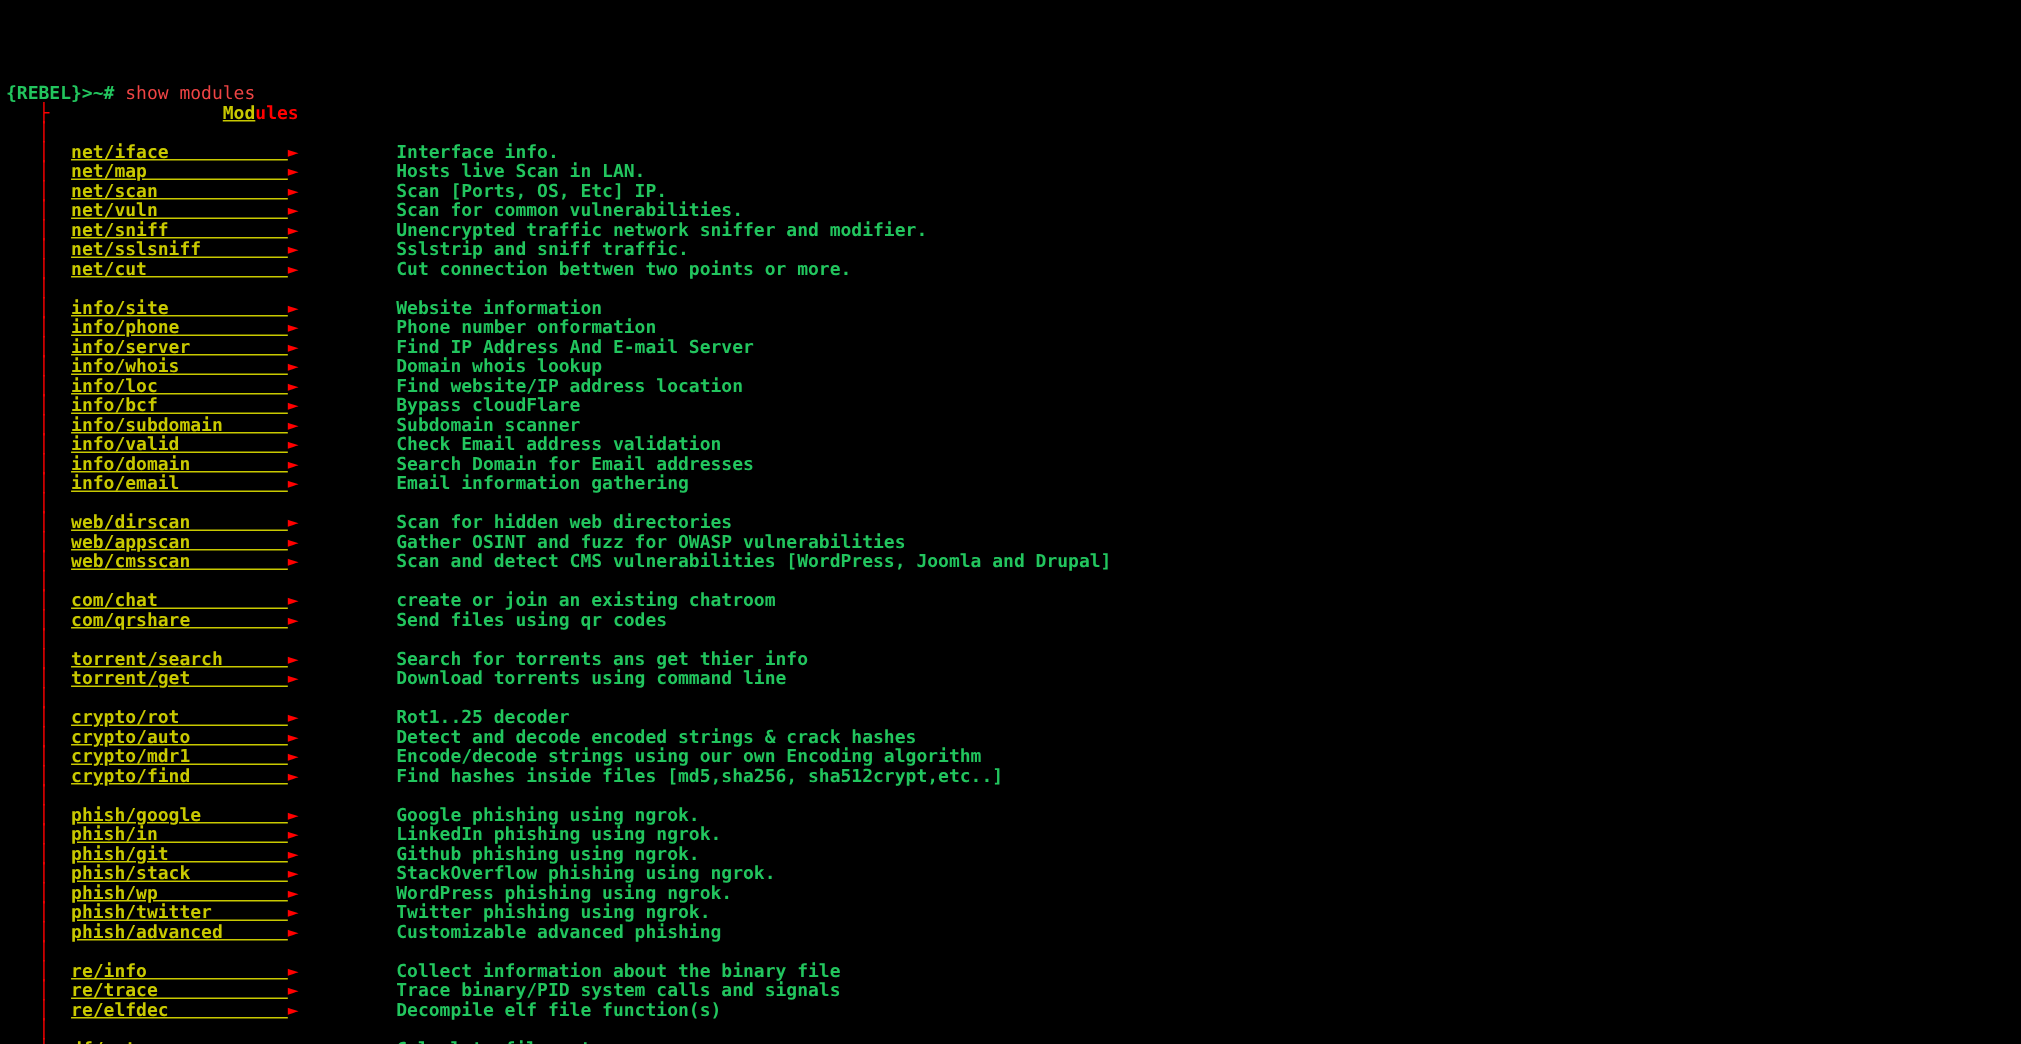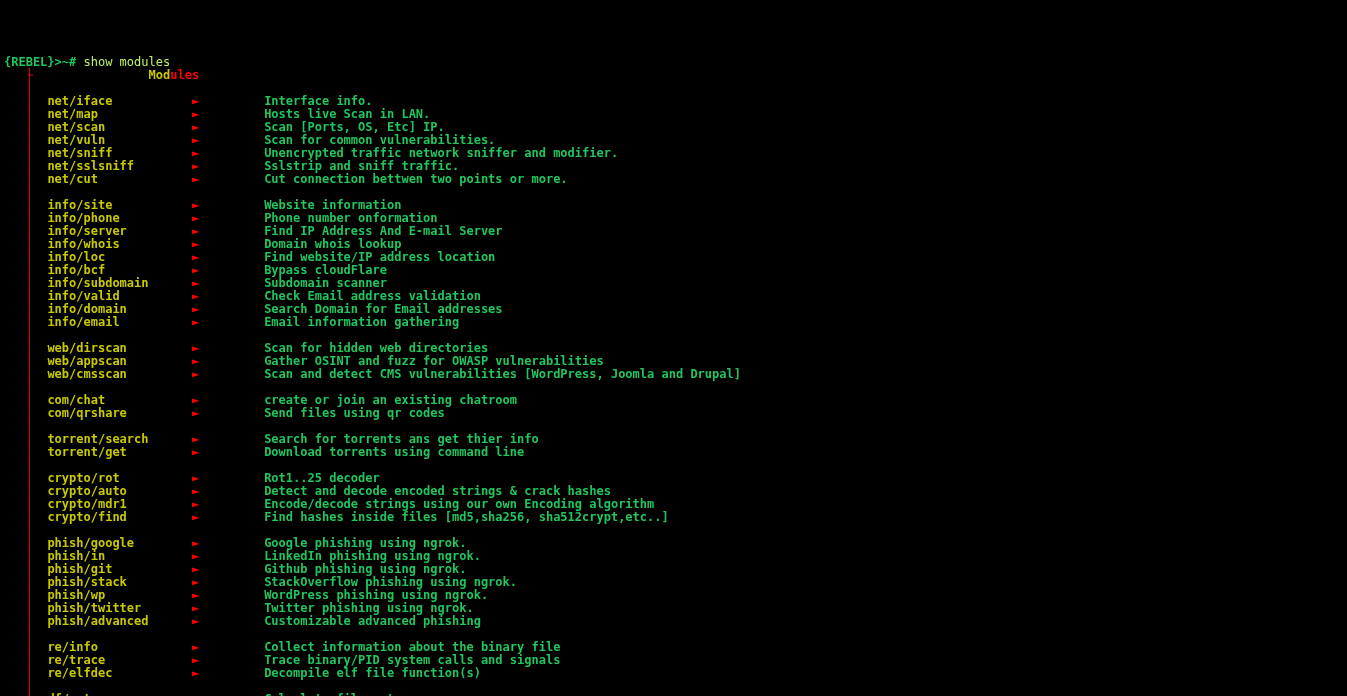--- a/index.html
+++ b/index.html
@@ -7,22 +7,22 @@
     color: #cccccc;
     font-family: "DejaVu Sans Mono", Menlo, Consolas, monospace;
     font-size: 12px;
     line-height: 13px;
     margin: 0;
     padding: 4px 4px 8px 4px;
     white-space: pre;
   }
   .bold   { font-weight: bold; }
   .white  { color: #22c55e; }
-  .green  { color: #bef264; }
-  .yellow { color: #c9c900; }
+  .green  { color: #ef4444; }
+  .yellow { color: #c9c900; text-decoration: underline; }
   .red    { color: #ff0000; }
   .line   { display: block; }
 </style>
 </head>
 <body>
 
 
 
 <div id="out"><span class="line"><span class="bold white">{REBEL}&gt;~# </span><span class="green">show modules</span></span><span class="line"><span>   </span><span class="bold red">├</span><span>                </span><span class="bold yellow">Mod</span><span class="bold red">ules</span></span><span class="line"><span>   </span><span class="bold red">│</span></span><span class="line"><span>   </span><span class="bold red">│</span><span>  </span><span class="bold yellow">net/iface           </span><span class="bold red">►</span><span>         </span><span class="bold white">Interface info.</span></span><span class="line"><span>   </span><span class="bold red">│</span><span>  </span><span class="bold yellow">net/map             </span><span class="bold red">►</span><span>         </span><span class="bold white">Hosts live Scan in LAN.</span></span><span class="line"><span>   </span><span class="bold red">│</span><span>  </span><span class="bold yellow">net/scan            </span><span class="bold red">►</span><span>         </span><span class="bold white">Scan [Ports, OS, Etc] IP.</span></span><span class="line"><span>   </span><span class="bold red">│</span><span>  </span><span class="bold yellow">net/vuln            </span><span class="bold red">►</span><span>         </span><span class="bold white">Scan for common vulnerabilities.</span></span><span class="line"><span>   </span><span class="bold red">│</span><span>  </span><span class="bold yellow">net/sniff           </span><span class="bold red">►</span><span>         </span><span class="bold white">Unencrypted traffic network sniffer and modifier.</span></span><span class="line"><span>   </span><span class="bold red">│</span><span>  </span><span class="bold yellow">net/sslsniff        </span><span class="bold red">►</span><span>         </span><span class="bold white">Sslstrip and sniff traffic.</span></span><span class="line"><span>   </span><span class="bold red">│</span><span>  </span><span class="bold yellow">net/cut             </span><span class="bold red">►</span><span>         </span><span class="bold white">Cut connection bettwen two points or more.</span></span><span class="line"><span>   </span><span class="bold red">│</span></span><span class="line"><span>   </span><span class="bold red">│</span><span>  </span><span class="bold yellow">info/site           </span><span class="bold red">►</span><span>         </span><span class="bold white">Website information</span></span><span class="line"><span>   </span><span class="bold red">│</span><span>  </span><span class="bold yellow">info/phone          </span><span class="bold red">►</span><span>         </span><span class="bold white">Phone number onformation</span></span><span class="line"><span>   </span><span class="bold red">│</span><span>  </span><span class="bold yellow">info/server         </span><span class="bold red">►</span><span>         </span><span class="bold white">Find IP Address And E-mail Server</span></span><span class="line"><span>   </span><span class="bold red">│</span><span>  </span><span class="bold yellow">info/whois          </span><span class="bold red">►</span><span>         </span><span class="bold white">Domain whois lookup</span></span><span class="line"><span>   </span><span class="bold red">│</span><span>  </span><span class="bold yellow">info/loc            </span><span class="bold red">►</span><span>         </span><span class="bold white">Find website/IP address location</span></span><span class="line"><span>   </span><span class="bold red">│</span><span>  </span><span class="bold yellow">info/bcf            </span><span class="bold red">►</span><span>         </span><span class="bold white">Bypass cloudFlare</span></span><span class="line"><span>   </span><span class="bold red">│</span><span>  </span><span class="bold yellow">info/subdomain      </span><span class="bold red">►</span><span>         </span><span class="bold white">Subdomain scanner</span></span><span class="line"><span>   </span><span class="bold red">│</span><span>  </span><span class="bold yellow">info/valid          </span><span class="bold red">►</span><span>         </span><span class="bold white">Check Email address validation</span></span><span class="line"><span>   </span><span class="bold red">│</span><span>  </span><span class="bold yellow">info/domain         </span><span class="bold red">►</span><span>         </span><span class="bold white">Search Domain for Email addresses</span></span><span class="line"><span>   </span><span class="bold red">│</span><span>  </span><span class="bold yellow">info/email          </span><span class="bold red">►</span><span>         </span><span class="bold white">Email information gathering</span></span><span class="line"><span>   </span><span class="bold red">│</span></span><span class="line"><span>   </span><span class="bold red">│</span><span>  </span><span class="bold yellow">web/dirscan         </span><span class="bold red">►</span><span>         </span><span class="bold white">Scan for hidden web directories</span></span><span class="line"><span>   </span><span class="bold red">│</span><span>  </span><span class="bold yellow">web/appscan         </span><span class="bold red">►</span><span>         </span><span class="bold white">Gather OSINT and fuzz for OWASP vulnerabilities</span></span><span class="line"><span>   </span><span class="bold red">│</span><span>  </span><span class="bold yellow">web/cmsscan         </span><span class="bold red">►</span><span>         </span><span class="bold white">Scan and detect CMS vulnerabilities [WordPress, Joomla and Drupal]</span></span><span class="line"><span>   </span><span class="bold red">│</span></span><span class="line"><span>   </span><span class="bold red">│</span><span>  </span><span class="bold yellow">com/chat            </span><span class="bold red">►</span><span>         </span><span class="bold white">create or join an existing chatroom</span></span><span class="line"><span>   </span><span class="bold red">│</span><span>  </span><span class="bold yellow">com/qrshare         </span><span class="bold red">►</span><span>         </span><span class="bold white">Send files using qr codes</span></span><span class="line"><span>   </span><span class="bold red">│</span></span><span class="line"><span>   </span><span class="bold red">│</span><span>  </span><span class="bold yellow">torrent/search      </span><span class="bold red">►</span><span>         </span><span class="bold white">Search for torrents ans get thier info</span></span><span class="line"><span>   </span><span class="bold red">│</span><span>  </span><span class="bold yellow">torrent/get         </span><span class="bold red">►</span><span>         </span><span class="bold white">Download torrents using command line</span></span><span class="line"><span>   </span><span class="bold red">│</span></span><span class="line"><span>   </span><span class="bold red">│</span><span>  </span><span class="bold yellow">crypto/rot          </span><span class="bold red">►</span><span>         </span><span class="bold white">Rot1..25 decoder</span></span><span class="line"><span>   </span><span class="bold red">│</span><span>  </span><span class="bold yellow">crypto/auto         </span><span class="bold red">►</span><span>         </span><span class="bold white">Detect and decode encoded strings &amp; crack hashes</span></span><span class="line"><span>   </span><span class="bold red">│</span><span>  </span><span class="bold yellow">crypto/mdr1         </span><span class="bold red">►</span><span>         </span><span class="bold white">Encode/decode strings using our own Encoding algorithm</span></span><span class="line"><span>   </span><span class="bold red">│</span><span>  </span><span class="bold yellow">crypto/find         </span><span class="bold red">►</span><span>         </span><span class="bold white">Find hashes inside files [md5,sha256, sha512crypt,etc..]</span></span><span class="line"><span>   </span><span class="bold red">│</span></span><span class="line"><span>   </span><span class="bold red">│</span><span>  </span><span class="bold yellow">phish/google        </span><span class="bold red">►</span><span>         </span><span class="bold white">Google phishing using ngrok.</span></span><span class="line"><span>   </span><span class="bold red">│</span><span>  </span><span class="bold yellow">phish/in            </span><span class="bold red">►</span><span>         </span><span class="bold white">LinkedIn phishing using ngrok.</span></span><span class="line"><span>   </span><span class="bold red">│</span><span>  </span><span class="bold yellow">phish/git           </span><span class="bold red">►</span><span>         </span><span class="bold white">Github phishing using ngrok.</span></span><span class="line"><span>   </span><span class="bold red">│</span><span>  </span><span class="bold yellow">phish/stack         </span><span class="bold red">►</span><span>         </span><span class="bold white">StackOverflow phishing using ngrok.</span></span><span class="line"><span>   </span><span class="bold red">│</span><span>  </span><span class="bold yellow">phish/wp            </span><span class="bold red">►</span><span>         </span><span class="bold white">WordPress phishing using ngrok.</span></span><span class="line"><span>   </span><span class="bold red">│</span><span>  </span><span class="bold yellow">phish/twitter       </span><span class="bold red">►</span><span>         </span><span class="bold white">Twitter phishing using ngrok.</span></span><span class="line"><span>   </span><span class="bold red">│</span><span>  </span><span class="bold yellow">phish/advanced      </span><span class="bold red">►</span><span>         </span><span class="bold white">Customizable advanced phishing</span></span><span class="line"><span>   </span><span class="bold red">│</span></span><span class="line"><span>   </span><span class="bold red">│</span><span>  </span><span class="bold yellow">re/info             </span><span class="bold red">►</span><span>         </span><span class="bold white">Collect information about the binary file</span></span><span class="line"><span>   </span><span class="bold red">│</span><span>  </span><span class="bold yellow">re/trace            </span><span class="bold red">►</span><span>         </span><span class="bold white">Trace binary/PID system calls and signals</span></span><span class="line"><span>   </span><span class="bold red">│</span><span>  </span><span class="bold yellow">re/elfdec           </span><span class="bold red">►</span><span>         </span><span class="bold white">Decompile elf file function(s)</span></span><span class="line"><span>   </span><span class="bold red">│</span></span><span class="line"><span>   </span><span class="bold red">│</span><span>  </span><span class="bold yellow">df/entropy          </span><span class="bold red">►</span><span>         </span><span class="bold white">Calculate file entropy</span></span></div>
 

